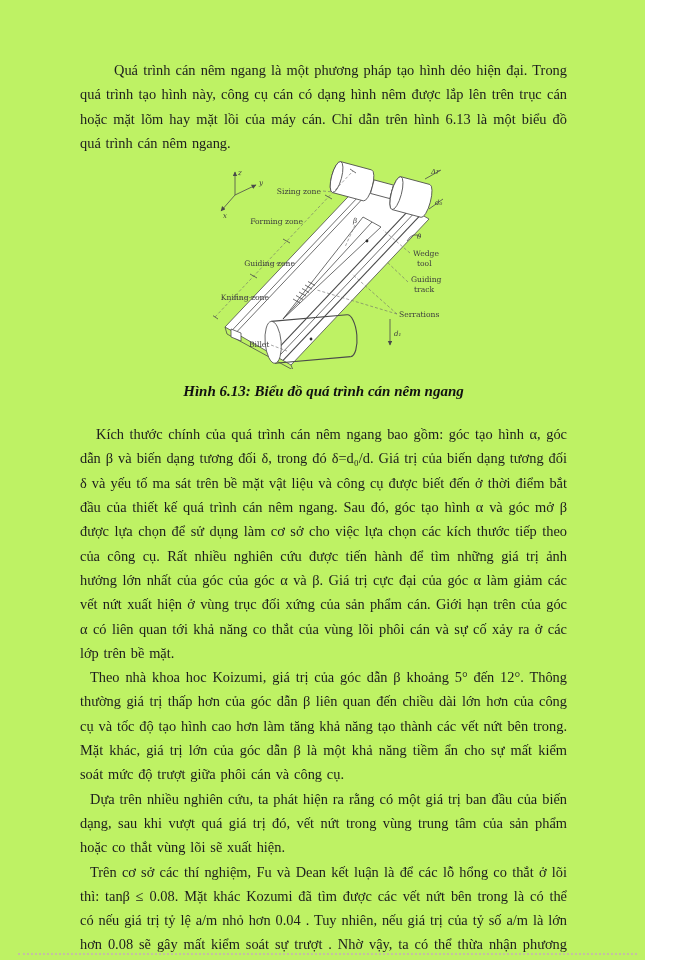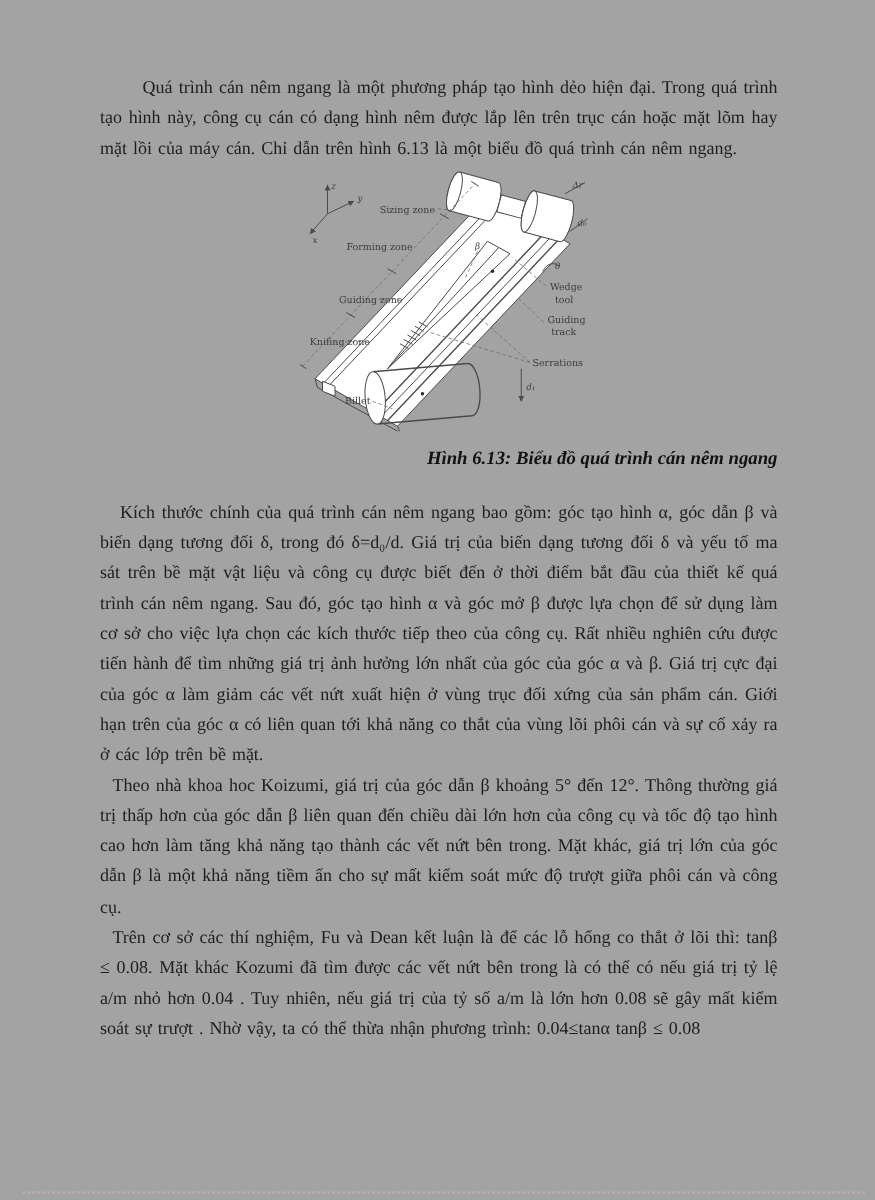--- a/index.html
+++ b/index.html
@@ -1,26 +1,26 @@
 <!DOCTYPE html>
 <html><head>
 <meta charset="utf-8">
 <style>
   html,body{margin:0;padding:0;background:#ffffff;}
   .page{
-    position:relative;width:700px;height:960px;background:#a3a3a3;overflow:hidden;
+    position:relative;width:645px;height:960px;background:#bef264;overflow:hidden;
     font-family:"Liberation Serif","DejaVu Serif",serif;color:#1d1d1d;
   }
   .content{padding:58px 78px 0 80px;}
   p.body{margin:0;font-size:14.4px;line-height:24.3px;text-align:justify;word-spacing:1.2px;}
   .ind-lg{text-indent:34px;}
   .ind-md{text-indent:16px;}
   .ind-sm{text-indent:10px;font-family:Liberation Serif, serif;}
   .figure{width:250px;height:208px;margin:6px auto 0;transform:translateX(14px);}
-  .caption{margin:14px 0 22px;text-align:right;font-size:15px;font-weight:bold;font-style:italic;color:#111;}
+  .caption{margin:14px 0 22px;text-align:center;font-size:15px;font-weight:bold;font-style:italic;color:#111;}
   svg text{font-family:"DejaVu Serif",serif;font-size:7.6px;fill:#3c3c3c;}
   svg text.dim{font-style:italic;font-size:7px;}
   svg .ln{stroke:#4a4a4a;stroke-width:0.8;fill:none;}
   svg .ln2{stroke:#4a4a4a;stroke-width:1.1;fill:none;}
   svg .dash{stroke:#6a6a6a;stroke-width:0.6;fill:none;stroke-dasharray:3 2;}
   svg .fillw{fill:#ffffff;stroke:#4a4a4a;stroke-width:0.8;}
   .dotted-rule{position:absolute;left:18px;right:8px;bottom:5px;border-bottom:2px dotted #c6b3b3;opacity:.8;}
 </style>
 </head>
 <body>
@@ -133,17 +133,18 @@
         <line class="ln" x1="177" y1="158" x2="177" y2="184" marker-end="url(#arr)"></line>
         <text x="140" y="62" class="dim">β</text>
         <line class="dash" x1="142" y1="64" x2="132" y2="86"></line>
       </svg>
     </div>
 
     <p class="caption">Hình  6.13: Biểu đồ quá trình cán nêm ngang</p>
 
     <p class="body ind-md">Kích thước chính của quá trình cán nêm ngang bao gồm: góc tạo hình α, góc dẫn β và biến dạng tương đối δ, trong đó δ=d₀/d. Giá trị của biến dạng tương đối δ và yếu tố ma sát trên bề mặt vật liệu và công cụ được biết đến ở thời điểm bắt đầu của thiết kế quá trình cán nêm ngang. Sau đó, góc tạo hình α và góc mở β được lựa chọn để sử dụng làm cơ sở cho việc lựa chọn các kích thước tiếp theo của công cụ. Rất nhiều nghiên cứu được tiến hành để tìm những giá trị ảnh hưởng lớn nhất của góc của góc α và β. Giá trị cực đại của góc α làm giảm các vết nứt xuất hiện ở vùng trục đối xứng của sản phẩm cán. Giới hạn trên của góc α có liên quan tới khả năng co thắt của vùng lõi phôi cán và sự cố xảy ra ở các lớp trên bề mặt.</p>
     <p class="body ind-sm">Theo nhà khoa hoc Koizumi, giá trị của góc dẫn β khoảng 5° đến 12°. Thông thường giá trị thấp hơn của góc dẫn β liên quan đến chiều dài lớn hơn của công cụ và tốc độ tạo hình cao hơn làm tăng khả năng tạo thành các vết nứt bên trong. Mặt khác, giá trị lớn của góc dẫn β là một khả năng tiềm ẩn cho sự mất kiểm soát mức độ trượt giữa phôi cán và công cụ.</p>
+    <p class="body ind-sm">Dựa trên nhiều nghiên cứu, ta phát hiện ra rằng có một giá trị ban đầu của biến dạng, sau khi vượt quá giá trị đó, vết nứt trong vùng trung tâm của sản phẩm hoặc co thắt vùng lõi sẽ xuất hiện.</p>
     <p class="body ind-sm">Trên cơ sở các thí nghiệm, Fu và Dean kết luận là để các lỗ hổng co thắt ở lõi thì: tanβ ≤ 0.08. Mặt khác Kozumi đã tìm được các vết nứt bên trong là có thể có nếu giá trị tỷ lệ a/m nhỏ hơn 0.04 . Tuy nhiên, nếu giá trị của tỷ số a/m là lớn hơn 0.08 sẽ gây mất kiểm soát sự trượt . Nhờ vậy, ta có thể thừa nhận phương trình:  0.04≤tanα tanβ ≤ 0.08</p>
   </div>
 
   <div class="dotted-rule"></div>
 </div>
 
 </body></html>

